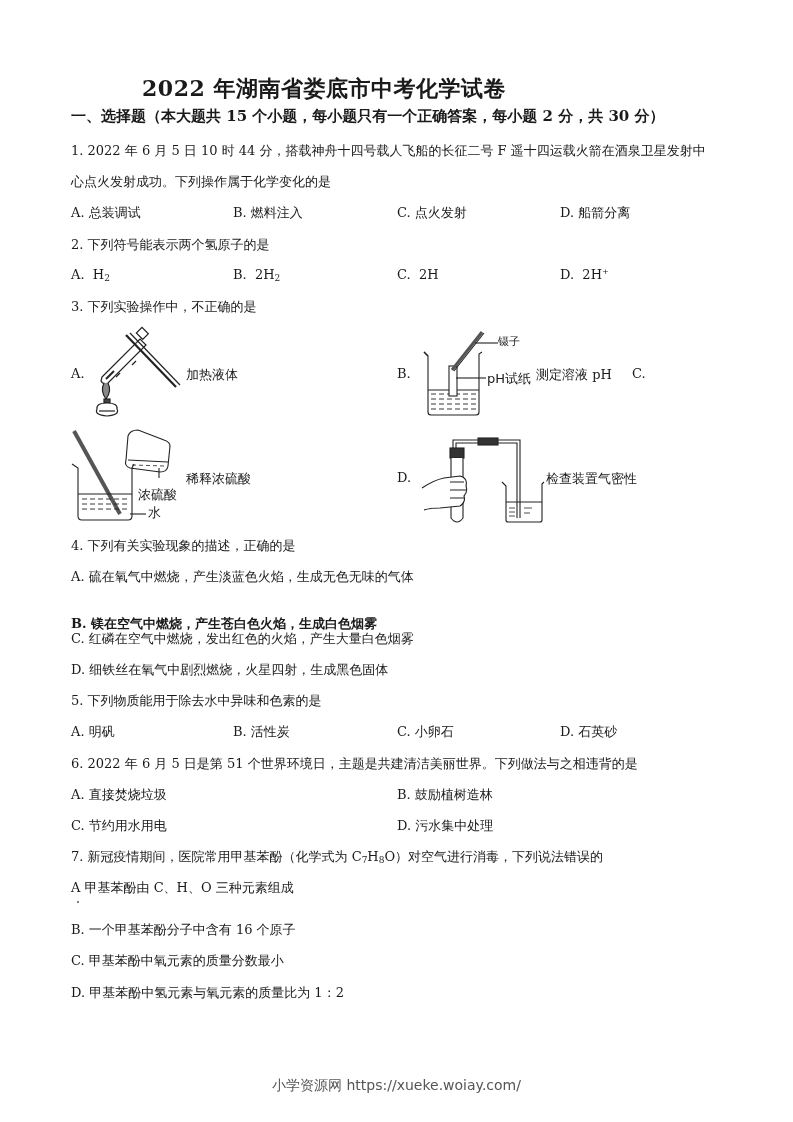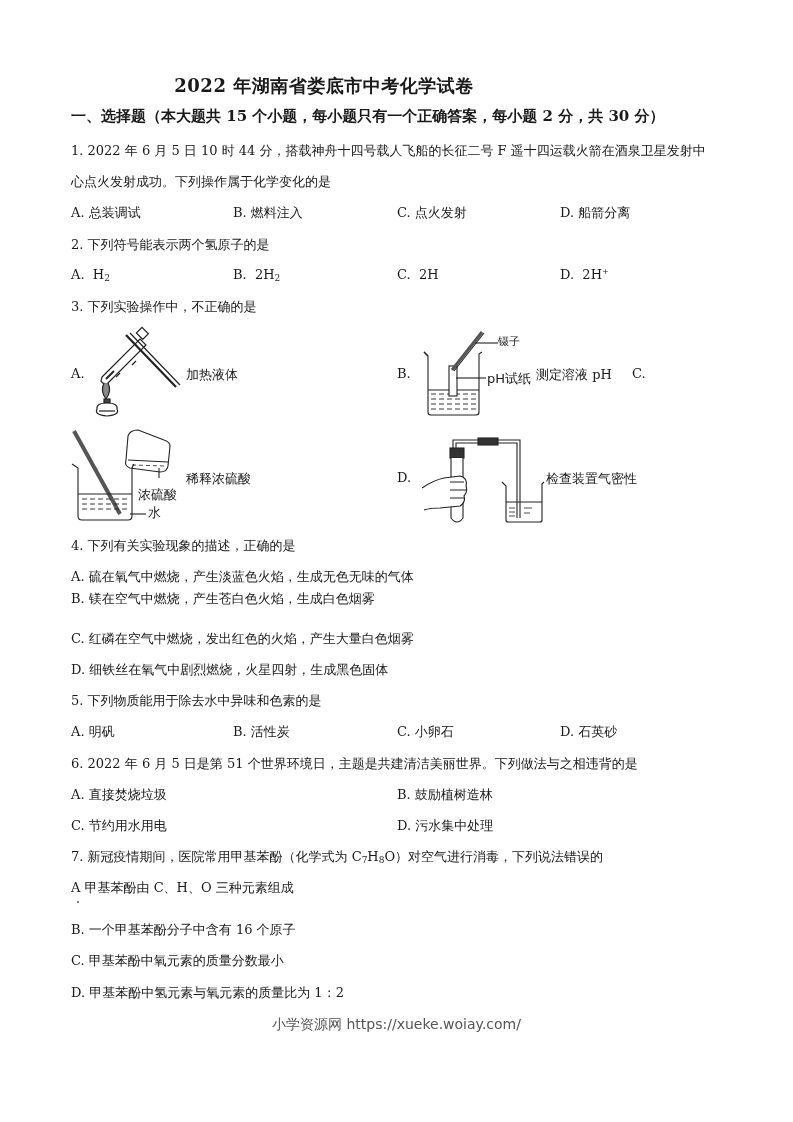--- a/index.html
+++ b/index.html
@@ -4,33 +4,33 @@
 <style>
   html, body { margin: 0; padding: 0; background: #ffffff; }
   body {
     width: 793px; height: 1122px; position: relative; overflow: hidden;
     font-family: "DejaVu Serif", "Liberation Serif", serif;
     color: #1a1a1a;
   }
   .abs { position: absolute; white-space: nowrap; }
   .title {
     left: 0; width: 648px; top: 74px; text-align: center;
-    font-size: 18px; font-weight: bold; letter-spacing: 0.5px;
+    font-size: 22px; font-weight: bold; letter-spacing: 0.5px;
   }
   .section {
     left: 71px; top: 107px; font-size: 15px; font-weight: bold;
   }
   .line { font-size: 13px; left: 71px; }
   .opt { font-size: 13px; }
   sub { font-size: 9px; vertical-align: -2px; line-height: 0; }
   sup { font-size: 8px; vertical-align: 5px; line-height: 0; }
   .diag { position: absolute; }
   .caption { font-size: 13px; }
   .footer {
-    left: 0; width: 793px; top: 1016px; text-align: center;
+    left: 0; width: 793px; top: 1077px; text-align: center;
     font-family: "DejaVu Sans", "Liberation Sans", sans-serif;
     font-size: 14px; color: #555555;
   }
   .tiny-dot { position:absolute; left:77px; top:901px; width:2px; height:2px; background:#555; border-radius:1px; }
 </style>
 </head>
 <body>
 
 <div class="abs title">2022 年湖南省娄底市中考化学试卷</div>
 <div class="abs section">一、选择题（本大题共 15 个小题，每小题只有一个正确答案，每小题 2 分，共 30 分）</div>
@@ -159,21 +159,21 @@
         <line x1="89" y1="86" x2="95" y2="86"></line>
       <line x1="104" y1="78" x2="112" y2="78"></line>
         <line x1="104" y1="83" x2="110" y2="83"></line>
     </g>
   </g>
 </svg>
 <div class="abs caption" style="left:546px; top:470px;">检查装置气密性</div>
 
 <div class="abs line" style="top:537px;">4. 下列有关实验现象的描述，正确的是</div>
 <div class="abs line" style="top:568px;">A.  硫在氧气中燃烧，产生淡蓝色火焰，生成无色无味的气体</div>
-<div class="abs line" style="top:590px;">B.  镁在空气中燃烧，产生苍白色火焰，生成白色烟雾</div>
+<div class="abs line" style="top:615px;font-weight:bold;">B.  镁在空气中燃烧，产生苍白色火焰，生成白色烟雾</div>
 <div class="abs line" style="top:630px;text-align:right;">C.  红磷在空气中燃烧，发出红色的火焰，产生大量白色烟雾</div>
 <div class="abs line" style="top:661px;">D.  细铁丝在氧气中剧烈燃烧，火星四射，生成黑色固体</div>
 
 <div class="abs line" style="top:692px;">5. 下列物质能用于除去水中异味和色素的是</div>
 <div class="abs opt" style="left:71px; top:723px;">A.  明矾</div>
 <div class="abs opt" style="left:233px; top:723px;">B.  活性炭</div>
 <div class="abs opt" style="left:397px; top:723px;">C.  小卵石</div>
 <div class="abs opt" style="left:560px; top:723px;">D.  石英砂</div>
 
 <div class="abs line" style="top:755px;">6. 2022 年 6 月 5 日是第 51 个世界环境日，主题是共建清洁美丽世界。下列做法与之相违背的是</div>

